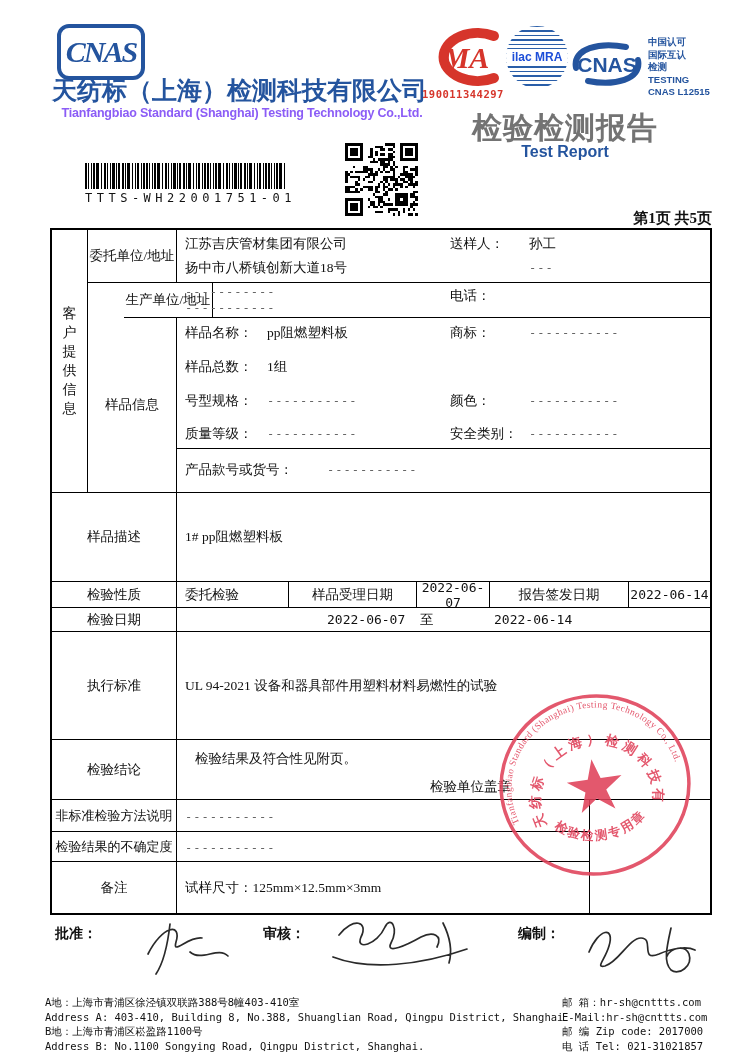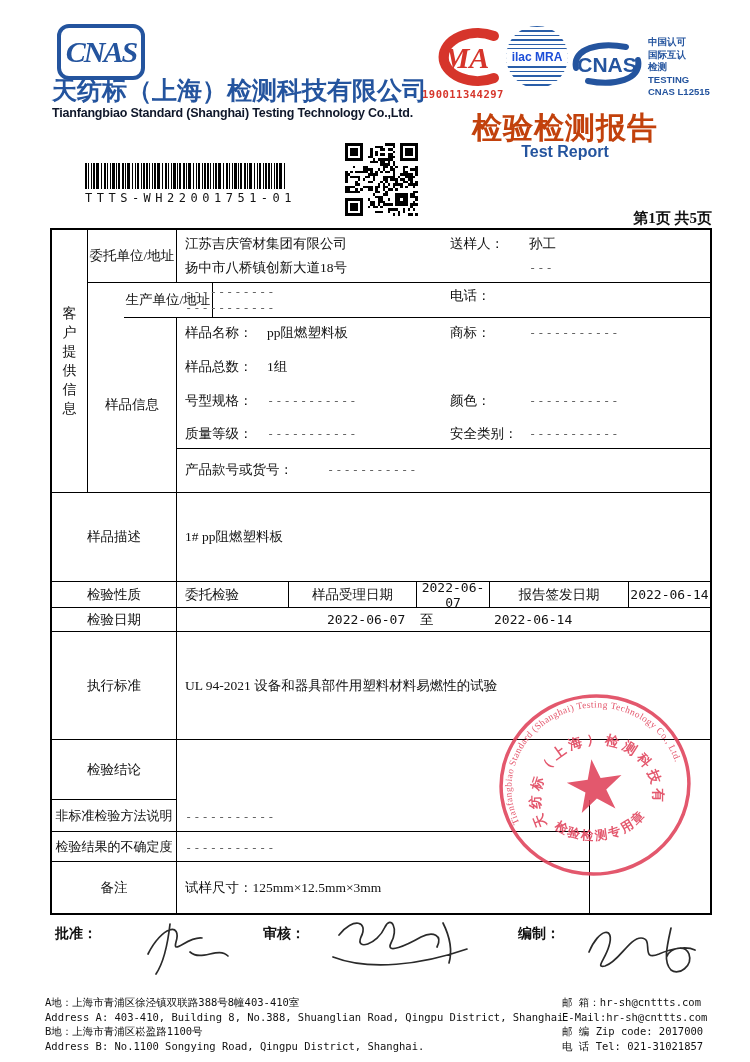--- a/index.html
+++ b/index.html
@@ -6,32 +6,32 @@
   .page{position:relative;width:750px;height:1062px;background:#fff;overflow:hidden;
         font-family:"Liberation Serif","DejaVu Serif",serif;color:#111;}
   .abs{position:absolute;}
 
   
   .ttts-box{left:57px;top:24px;width:80px;height:48px;border:4px solid #24549e;border-radius:12px;
             display:flex;align-items:center;justify-content:center;}
   .ttts-box span{font-style:italic;font-weight:bold;font-size:30px;color:#24549e;letter-spacing:-2px;
                  font-family:"Liberation Serif",serif;}
   .company-cn{left:52px;top:74px;width:370px;font-size:25px;font-weight:bold;color:#24549e;letter-spacing:0px;white-space:nowrap;}
-  .company-en{left:52px;top:106px;width:380px;font-size:12.5px;font-weight:bold;color:#0f172a;
-              font-family:"Liberation Sans","DejaVu Sans",sans-serif;letter-spacing:-0.2px;white-space:nowrap;}
+  .company-en{left:52px;top:106px;width:380px;font-size:12.5px;font-weight:bold;color:#8b5cf6;
+              font-family:"Liberation Sans","DejaVu Sans",sans-serif;letter-spacing:-0.2px;white-space:nowrap;text-align:center;}
   .cma-num{left:422px;top:88px;width:90px;font-size:10.5px;color:#d6352b;font-weight:bold;letter-spacing:0.5px;
            font-family:"DejaVu Sans Mono",monospace;}
   .ilac-circle{left:506px;top:26px;width:62px;height:62px;border-radius:50%;overflow:hidden;
                background:repeating-linear-gradient(#2a5ea8 0 1.5px,#fff 1.5px 4.5px);}
   .ilac-band{position:absolute;left:0;top:23px;width:100%;height:16px;background:#fff;
              display:flex;align-items:center;justify-content:center;}
   .ilac-band span{font-size:12px;font-weight:bold;color:#1d4ed8;font-family:Liberation Sans, sans-serif;}
   .cnas-side{left:648px;top:36px;width:95px;font-size:9.5px;line-height:12.5px;color:#24549e;font-weight:bold;
              font-family:"Liberation Sans",sans-serif;}
-  .title-cn{left:452px;top:108px;width:226px;text-align:center;font-size:30px;font-weight:bold;color:#c2410c;letter-spacing:1px;}
+  .title-cn{left:452px;top:108px;width:226px;text-align:center;font-size:30px;font-weight:bold;color:#737373;letter-spacing:1px;}
   .title-en{left:452px;top:143px;width:226px;text-align:center;font-size:16px;font-weight:bold;color:#24549e;
             font-family:"Liberation Sans",sans-serif;}
   .barcode{left:85px;top:163px;width:205px;height:26px;display:flex;align-items:stretch;}
   .barcode div{background:#000;height:100%;}
   .barcode-text{left:85px;top:191px;width:240px;font-size:12px;letter-spacing:4.5px;
                 font-family:"DejaVu Sans Mono",monospace;}
   .page-indicator{right:38px;top:209px;font-size:15px;font-weight:bold;}
 
   
   .tbl{left:50px;top:228px;width:658px;height:683px;border:2px solid #000;}
@@ -492,20 +492,24 @@
       <span class="fld" style="left:243px;top:3px;">至</span>
       <span class="fld datez" style="left:317px;top:4px;">2022-06-14</span>
     </div>
 
     <div class="c lab bR bB" style="left:0;top:402px;width:125px;height:108px;">执行标准</div>
     <div class="c bB" style="left:125px;top:402px;width:533px;height:108px;display:flex;align-items:center;">
       <span style="padding-left:8px;">UL 94-2021  设备和器具部件用塑料材料易燃性的试验</span>
     </div>
 
     <div class="c lab bR bB" style="left:0;top:510px;width:125px;height:60px;">检验结论</div>
+    <div class="c bB" style="left:125px;top:510px;width:533px;height:60px;">
+      <span class="fld" style="left:18px;top:10px;">检验结果及符合性见附页。</span>
+      <span class="fld" style="left:253px;top:38px;">检验单位盖章</span>
+    </div>
 
     <div class="c lab bR bB" style="left:0;top:570px;width:125px;height:32px;font-size:13px;">非标准检验方法说明</div>
     <div class="c bR bB" style="left:125px;top:570px;width:413px;height:32px;">
       <span class="fld dash" style="left:8px;top:10px;">-----------</span>
     </div>
 
     <div class="c lab bR bB" style="left:0;top:602px;width:125px;height:30px;font-size:13px;">检验结果的不确定度</div>
     <div class="c bR bB" style="left:125px;top:602px;width:413px;height:30px;">
       <span class="fld dash" style="left:8px;top:9px;">-----------</span>
     </div>

